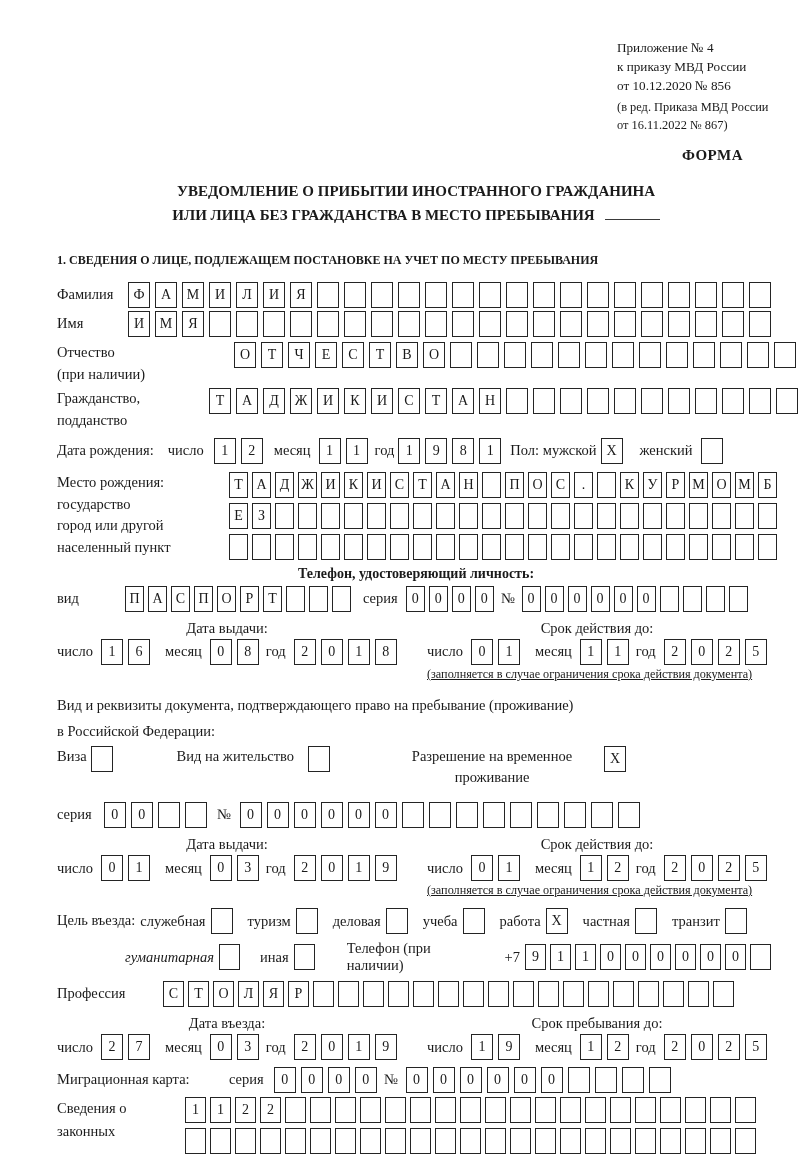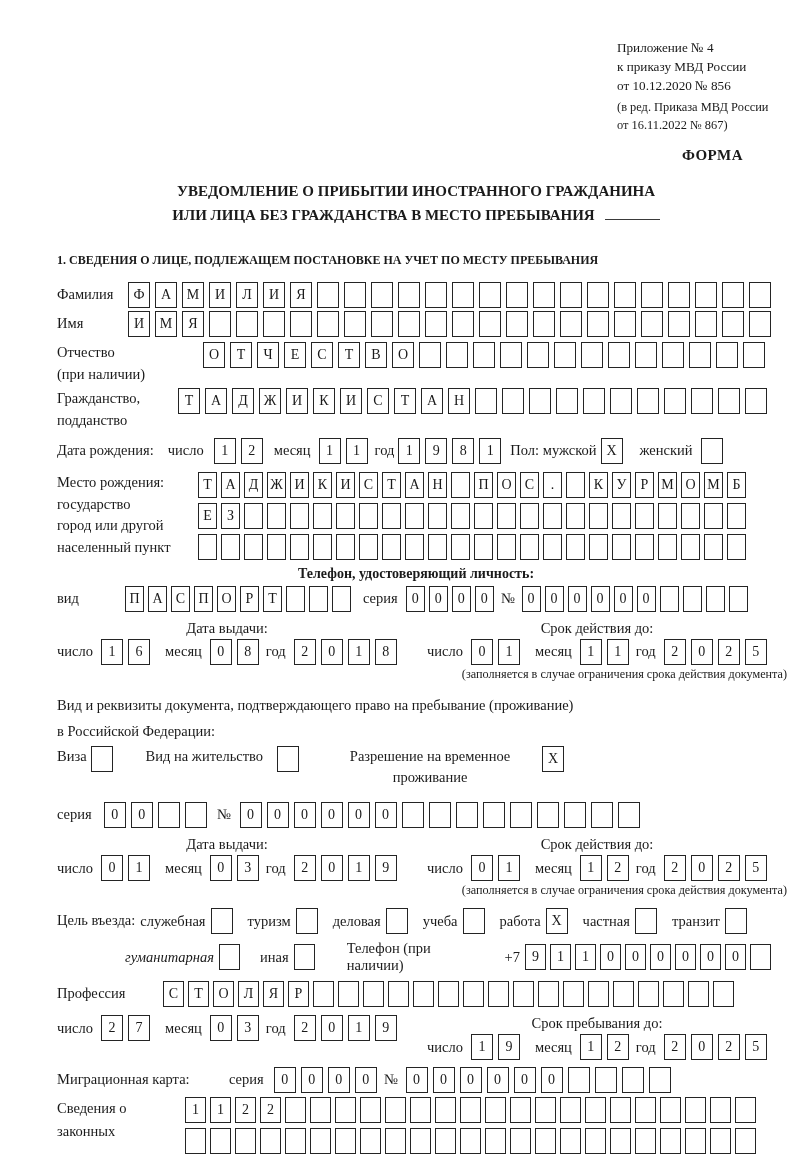--- a/index.html
+++ b/index.html
@@ -13,39 +13,39 @@
   }
   .hdr-note { margin-left:560px; line-height:1.45; font-size:13.2px; }
   .hdr-note .small { font-size:12.4px; }
   .hdr-note .gap { height:4px; }
   .forma { text-align:right; font-weight:bold; font-size:15px; margin:12px 32px 0 0; letter-spacing:.5px; }
   .title { text-align:center; font-weight:bold; font-size:15px; line-height:1.55; margin-top:16px; }
   .blank-line { display:inline-block; width:55px; border-bottom:1.6px solid #3a3a3a; height:12px; margin-left:10px; }
   .sec-head { font-weight:bold; font-size:12px; margin-top:26px; margin-bottom:14px; }
 
   .row { display:flex; align-items:center; margin-bottom:3px; }
-  .row-top { display:flex; align-items:flex-start; margin-bottom:3px; }
+  .row-top { display:flex; align-items:flex-start; margin-bottom:3px;gap:31px; }
   .lbl { flex:none; line-height:1.5; }
   .cells { white-space:nowrap; }
   .cell {
     display:inline-block; width:22px; height:26px; margin-right:5px;
     border:1.6px solid #242424; text-align:center; font-size:14px;
     line-height:23px; vertical-align:middle; background:#fff;
   }
   .tight .cell { width:19px; margin-right:4px; }
   .med .cell { width:21px; margin-right:4px; }
   .box { margin-right:0; }
 
   .date-cols { display:flex; margin-top:8px; }
   .date-col-l { width:370px; flex:none; }
   .date-col-r { flex:1; }
   .date-title { text-align:center; width:340px; margin-bottom:2px; }
   .date-line { display:flex; align-items:center; }
   .date-line .t { margin-right:8px; }
-  .fnote { font-size:12.2px; text-align:right; width:360px; margin-top:2px; }
+  .fnote { font-size:12.2px; text-align:left; width:360px; margin-top:2px;text-decoration:underline; }
 
   .doc-head { text-align:center; font-weight:bold; font-size:14px; margin:6px 0 4px 0; }
   .intro { line-height:1.8; margin-top:10px; }
 
   .opt { display:flex; align-items:flex-start; }
   .opt .cell { flex:none; }
   .ctr { text-align:center; line-height:1.45; }
 
   .purpose { display:flex; align-items:center; flex-wrap:nowrap; margin-top:10px; }
   .purpose .o-lbl { margin:0 5px 0 10px; }
@@ -248,20 +248,21 @@
   <span class="cells"><span class="cell">9</span><span class="cell">1</span><span class="cell">1</span><span class="cell">0</span><span class="cell">0</span><span class="cell">0</span><span class="cell">0</span><span class="cell">0</span><span class="cell">0</span><span class="cell">&nbsp;</span></span>
 </div>
 
 <div class="row med" style="margin-top:7px;">
   <span class="lbl" style="width:106px;">Профессия</span>
   <span class="cells"><span class="cell">С</span><span class="cell">Т</span><span class="cell">О</span><span class="cell">Л</span><span class="cell">Я</span><span class="cell">Р</span><span class="cell">&nbsp;</span><span class="cell">&nbsp;</span><span class="cell">&nbsp;</span><span class="cell">&nbsp;</span><span class="cell">&nbsp;</span><span class="cell">&nbsp;</span><span class="cell">&nbsp;</span><span class="cell">&nbsp;</span><span class="cell">&nbsp;</span><span class="cell">&nbsp;</span><span class="cell">&nbsp;</span><span class="cell">&nbsp;</span><span class="cell">&nbsp;</span><span class="cell">&nbsp;</span><span class="cell">&nbsp;</span><span class="cell">&nbsp;</span><span class="cell">&nbsp;</span></span>
 </div>
 
 <div class="date-cols">
   <div class="date-col-l">
+    <div class="date-title">Дата въезда:</div>
     <div class="date-line">
       <span class="t">число</span>
       <span class="cells"><span class="cell">2</span><span class="cell">7</span></span>
       <span class="t" style="margin-left:10px;">месяц</span>
       <span class="cells"><span class="cell">0</span><span class="cell">3</span></span>
       <span class="t" style="margin-left:2px;">год</span>
       <span class="cells"><span class="cell">2</span><span class="cell">0</span><span class="cell">1</span><span class="cell">9</span></span>
     </div>
   </div>
   <div class="date-col-r">

